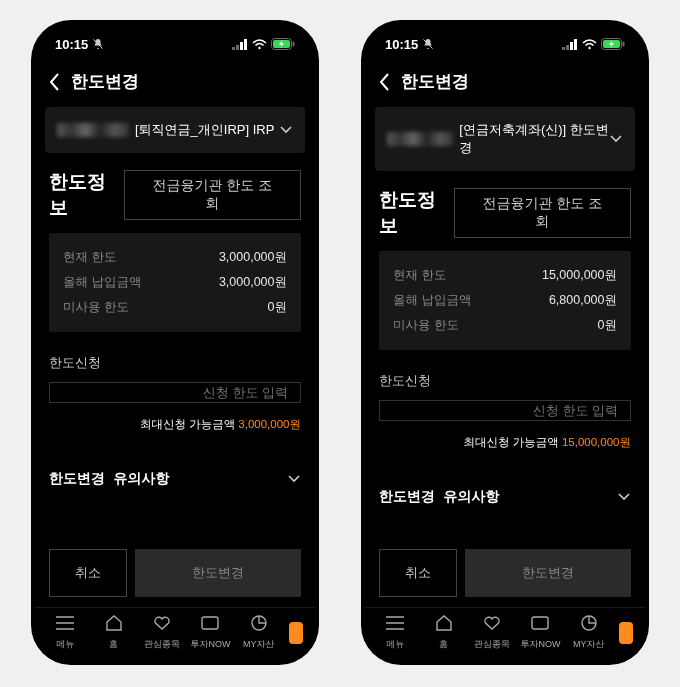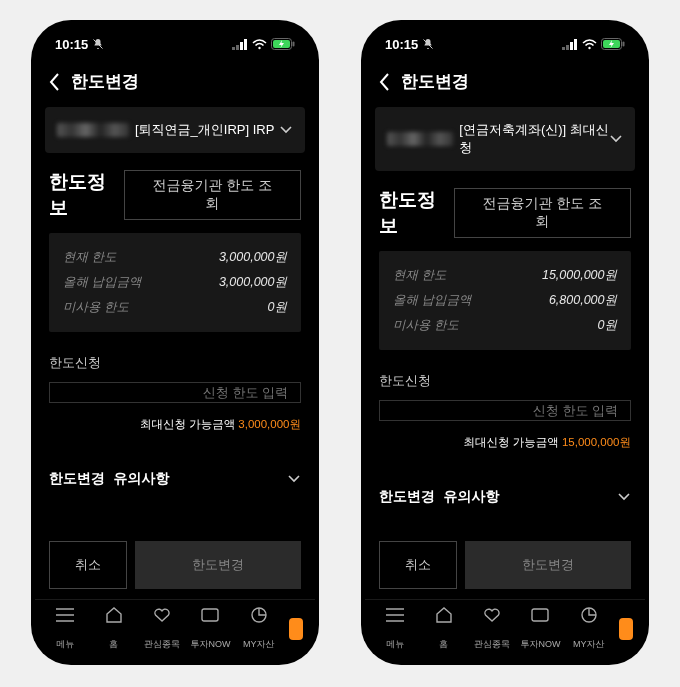--- a/index.html
+++ b/index.html
@@ -77,21 +77,20 @@
     border: 1px solid #444;
     padding: 6px 22px;
     font-size: 14px;
     color: #ccc;
     background: transparent;
   }
   .info-box {
     background: #181818;
     padding: 12px 14px;
     border-radius: 2px;
-    font-style: italic;
   }
   .info-row {
     display:flex; justify-content:space-between;
     font-size: 12.5px;
     padding: 4px 0;
     color: #888;
   }
   .info-row .val { color: #e8e8e8; }
   .apply-section { padding: 10px 14px 6px 14px; }
   .apply-title { font-size: 13px; color:#ccc; margin-bottom: 10px; }
@@ -140,21 +139,21 @@
     text-align:center;
   }
   .nav-bar {
     display:flex;
     justify-content:space-around;
     align-items:center;
     padding: 6px 6px 10px 6px;
     border-top:1px solid #1a1a1a;
   }
   .nav-item {
-    display:flex; flex-direction:column; align-items:center; gap:14px;
+    display:flex; flex-direction:column; align-items:center; gap:6px;
     font-size:9px; color:#aaa;
     flex:1;
   }
   .nav-icon { width:20px; height:18px; display:flex; align-items:center; justify-content:center; }
   .nav-pill {
     width: 14px; height: 22px;
     background: #ff8c1a;
     border-radius: 4px;
   }
   svg { display:block; }
@@ -359,21 +358,21 @@
       <svg width="11" height="18" viewBox="0 0 11 18" fill="none" stroke="#fff" stroke-width="2">
           <path d="M9 1 L2 9 L9 17"></path>
         </svg>
     </span>
     <span class="header-title">한도변경</span>
   </div>
 
   <div class="account-row">
     <div class="acct-left">
       <span class="blur"></span>
-      <span>[연금저축계좌(신)] 최대신청</span>
+      <span>[연금저축계좌(신)] 한도변경</span>
     </div>
     <span>
       <svg class="chev-down" viewBox="0 0 14 10" fill="none" stroke="#ccc" stroke-width="1.6">
           <path d="M2 2 L7 7 L12 2"></path>
         </svg>
     </span>
   </div>
 
   <div class="section">
     <div class="section-top">

